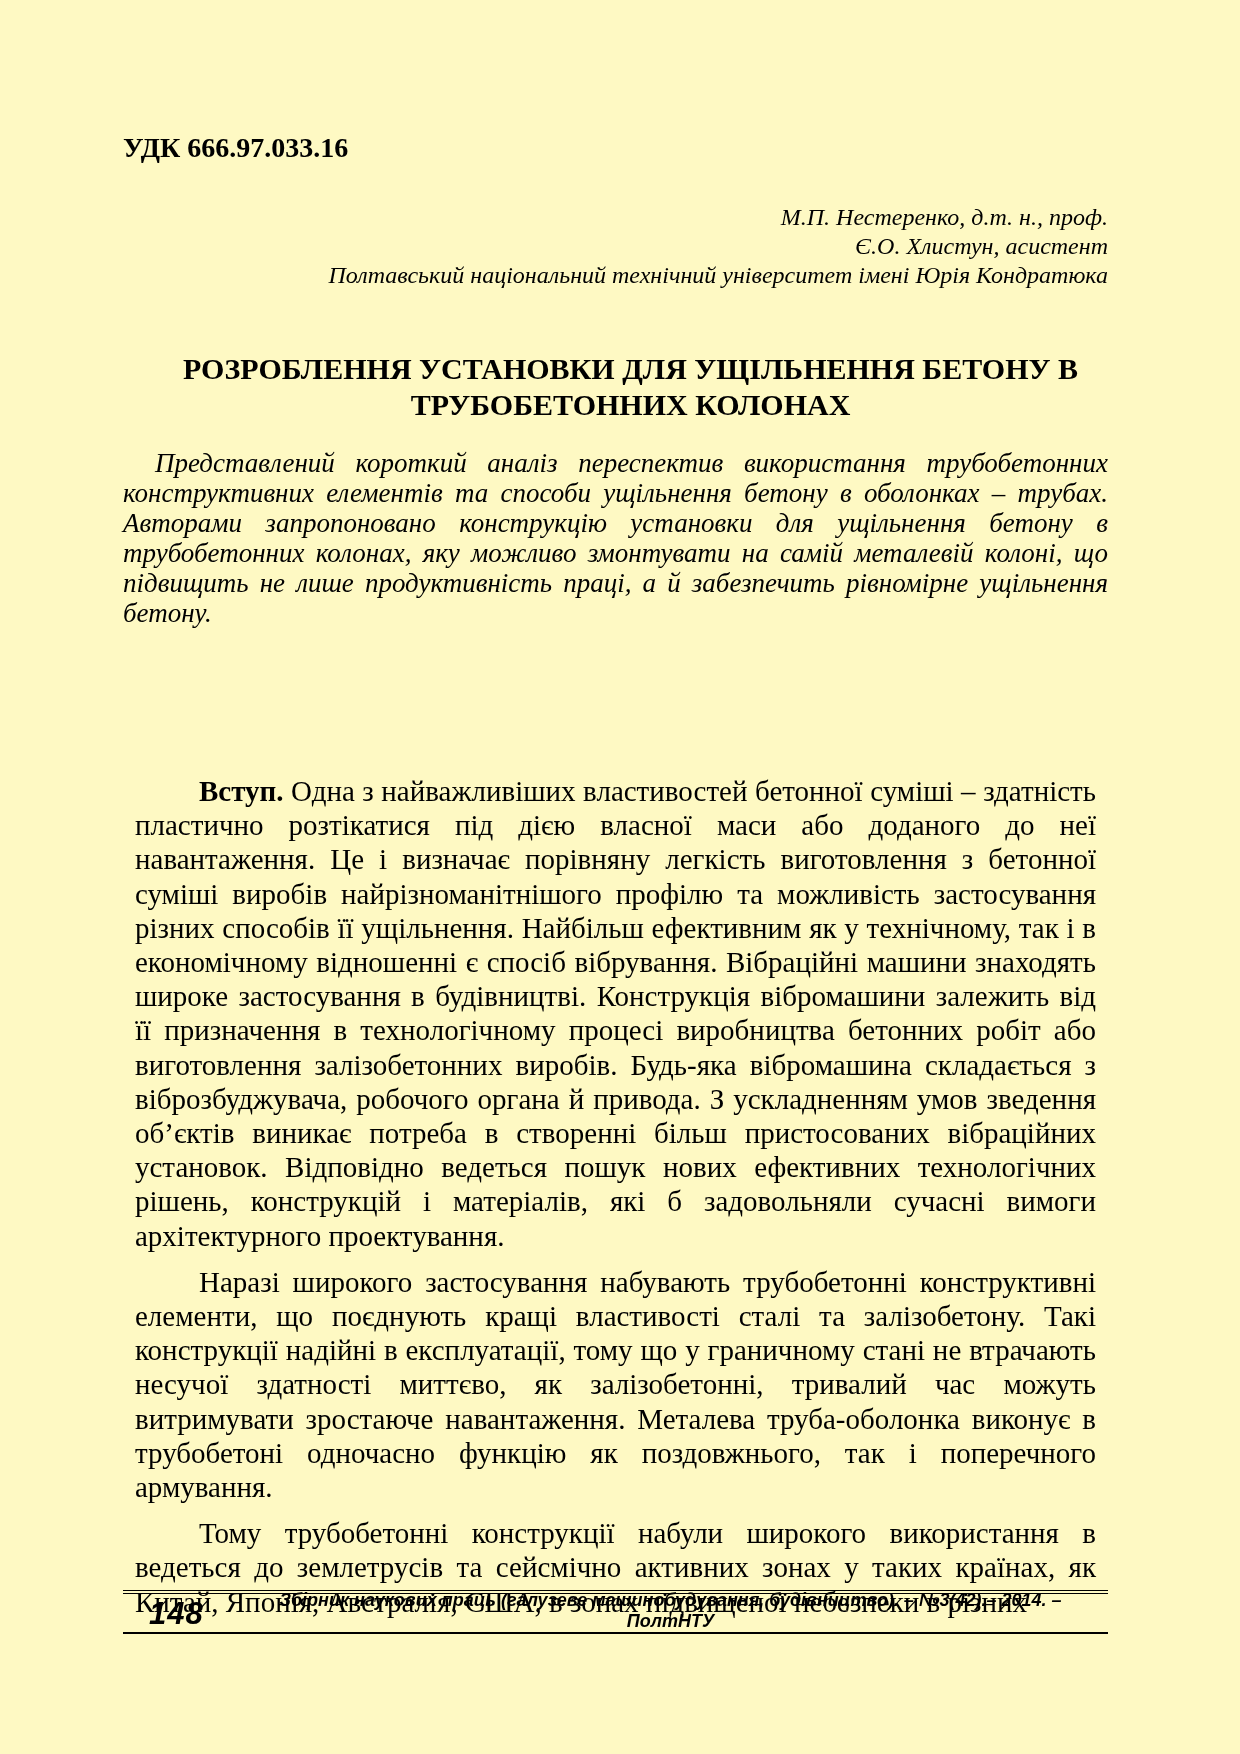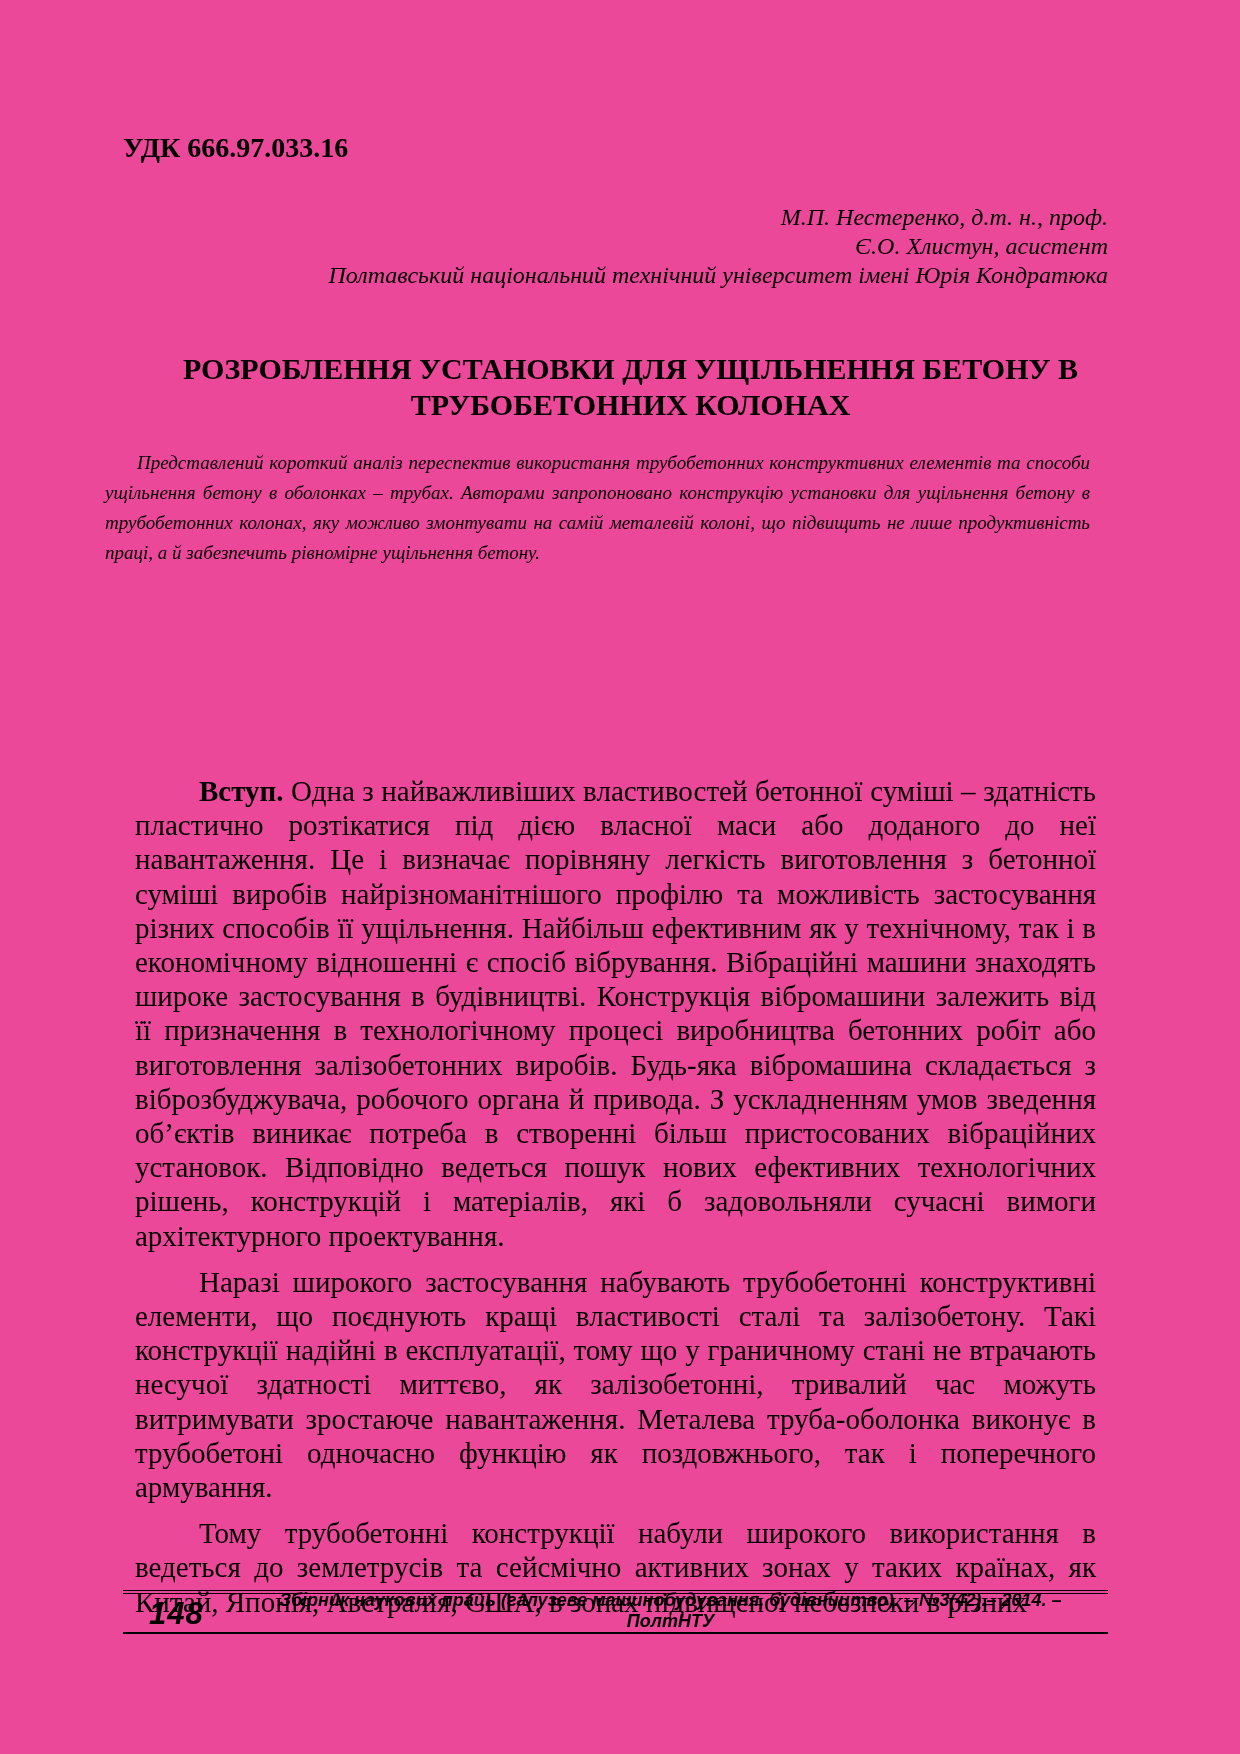--- a/index.html
+++ b/index.html
@@ -1,43 +1,43 @@
 <!DOCTYPE html>
 <html lang="uk"><head>
 <meta charset="utf-8">
 <style>
   html,body{margin:0;padding:0;background:#e8e8e8;}
   .page{
     position:relative;
     width:1240px;height:1754px;
     margin:0 auto;
-    background:#ec4899;
+    background:#fef9c3;
     color:#000;
     font-family:"Liberation Serif","DejaVu Serif",serif;
     overflow:hidden;
     text-decoration:underline;
   }
   .udc{
     position:absolute;left:123px;top:132px;
     font-weight:bold;font-size:28px;
   }
   .authors{
     position:absolute;right:132px;top:203px;
     text-align:right;font-style:italic;
     font-size:24px;line-height:29px;
   }
   .title{
     position:absolute;left:123px;top:336px;width:985px;
     margin:15px;text-align:center;
     font-weight:bold;font-size:30px;line-height:36px;
   }
   .abstract{
-    position:absolute;left:105px;top:448px;width:985px;
+    position:absolute;left:123px;top:448px;width:985px;
     margin:0;font-style:italic;
-    font-size:19px;line-height:30px;
+    font-size:27px;line-height:30px;
     text-align:justify;text-indent:32px;
   }
   .keywords{
     position:absolute;left:123px;top:674px;width:985px;
     margin:0;font-size:25px;line-height:30px;
     font-style:italic;text-indent:32px;
   }
   .keywords .kw-label{font-weight:bold;}
   .body-text{
     position:absolute;left:123px;top:762px;width:985px;

